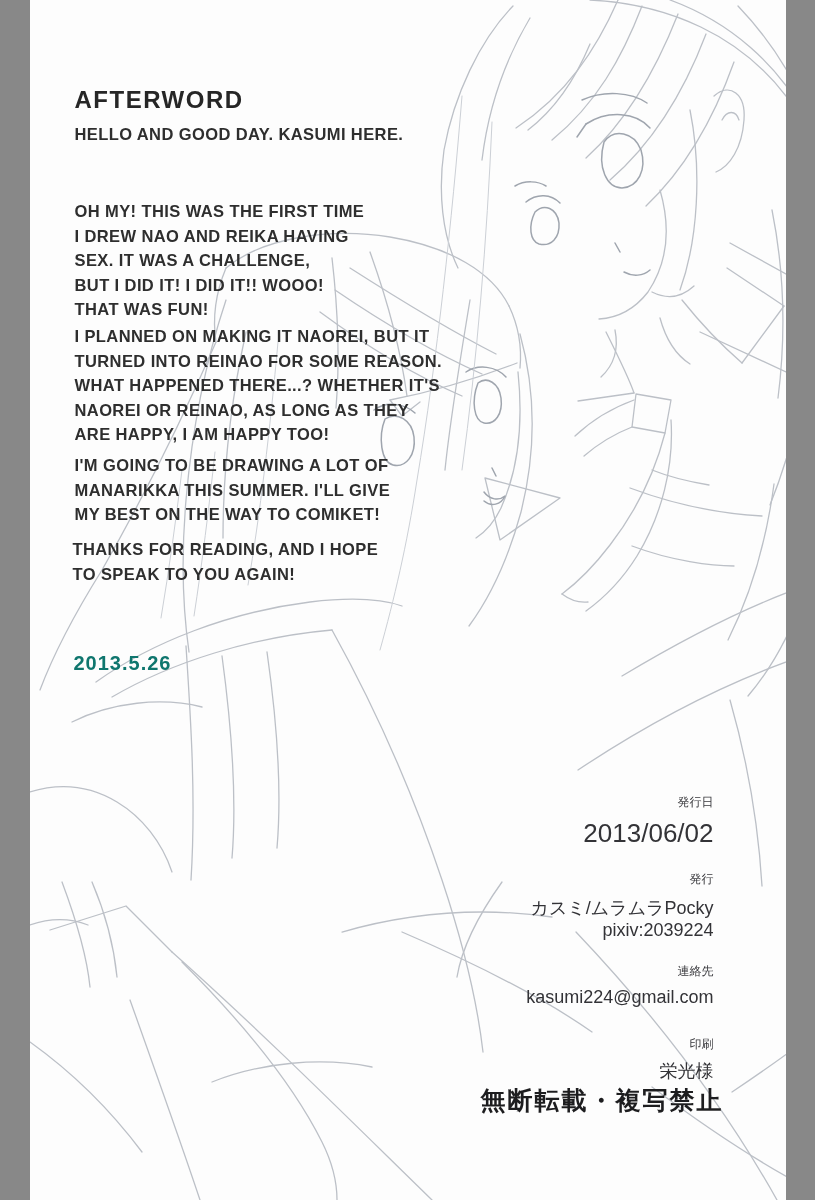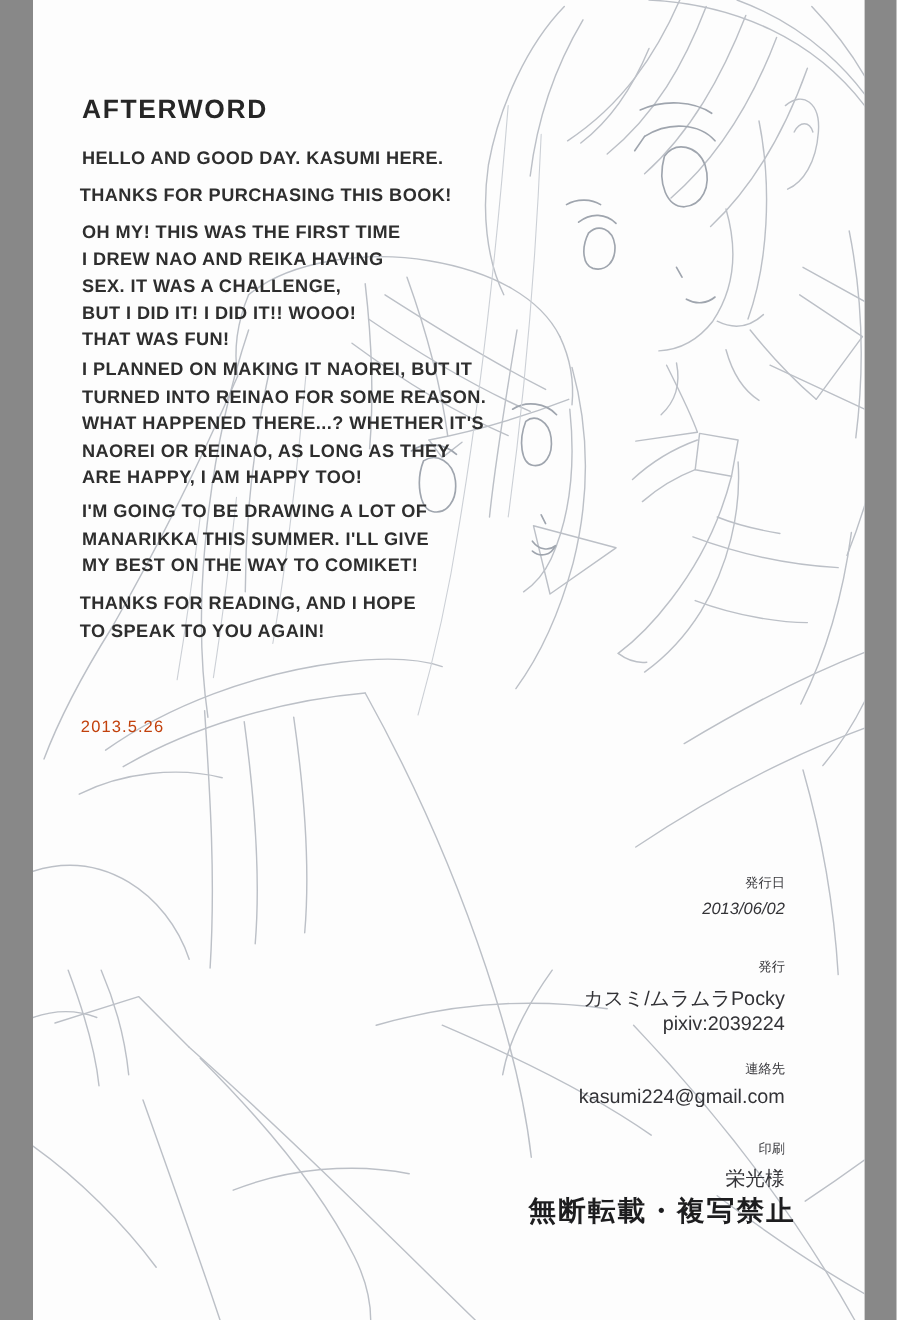--- a/index.html
+++ b/index.html
@@ -21,35 +21,35 @@
     letter-spacing:0.4px;
     color:#2e2e2e;
   }
   .title{
     font-weight:bold;
     font-size:24px;
     letter-spacing:1.5px;
     color:#262626;
   }
   .date{
-    font-size:15px;
+    font-size:20px;
     letter-spacing:1px;
-    color:#c2410c;
-    font-weight:normal;
+    color:#0f766e;
+    font-weight:bold;
   }
   .colo{
     position:absolute;
     right:72px;
     text-align:right;
     color:#38383c;
     white-space:nowrap;
   }
   .colo-label{font-size:12px;}
   .colo-value{font-size:18px;color:#333337;}
-  .colo-date{font-size:15px;font-style:italic;}
+  .colo-date{font-size:26px;}
   .notice{
     position:absolute;
     right:62px;
     font-size:25px;
     font-weight:bold;
     letter-spacing:2px;
     color:#1d1d1f;
     white-space:nowrap;
   }
 </style>
@@ -179,22 +179,21 @@
       <path d="M62,882 C77,917 84,947 87,977"></path>
       <path d="M0,925 C20,918 40,918 58,925"></path>
       <path d="M0,1042 C42,1072 82,1112 112,1152"></path>
       <path d="M100,1000 C125,1070 150,1140 170,1200"></path>
     </g>
   </svg>
 
   <div class="txt title" style="left:45px;top:86px;"></div>
   <div class="txt title" style="left:45px;top:86px;">AFTERWORD</div>
 
-  <div class="txt comic" style="left:45px;top:132px;">HELLO AND GOOD DAY.  KASUMI HERE.</div>
-  <div class="txt comic" style="left:43px;top:166px;">THANKS FOR PURCHASING THIS BOOK!</div>
+  <div class="txt comic" style="left:45px;top:122px;">HELLO AND GOOD DAY.  KASUMI HERE.</div>
   <div class="txt comic" style="left:45px;top:324px;">I PLANNED ON MAKING IT NAOREI, BUT IT
 TURNED INTO REINAO FOR SOME REASON.
 WHAT HAPPENED THERE...?  WHETHER IT'S
 NAOREI OR REINAO, AS LONG AS THEY
 ARE HAPPY, I AM HAPPY TOO!</div>
   <div class="txt comic" style="left:45px;top:199px;">OH MY! THIS WAS THE FIRST TIME
 I DREW NAO AND REIKA HAVING
 SEX. IT WAS A CHALLENGE,
 BUT I DID IT! I DID IT!! WOOO!
 THAT WAS FUN!</div>

